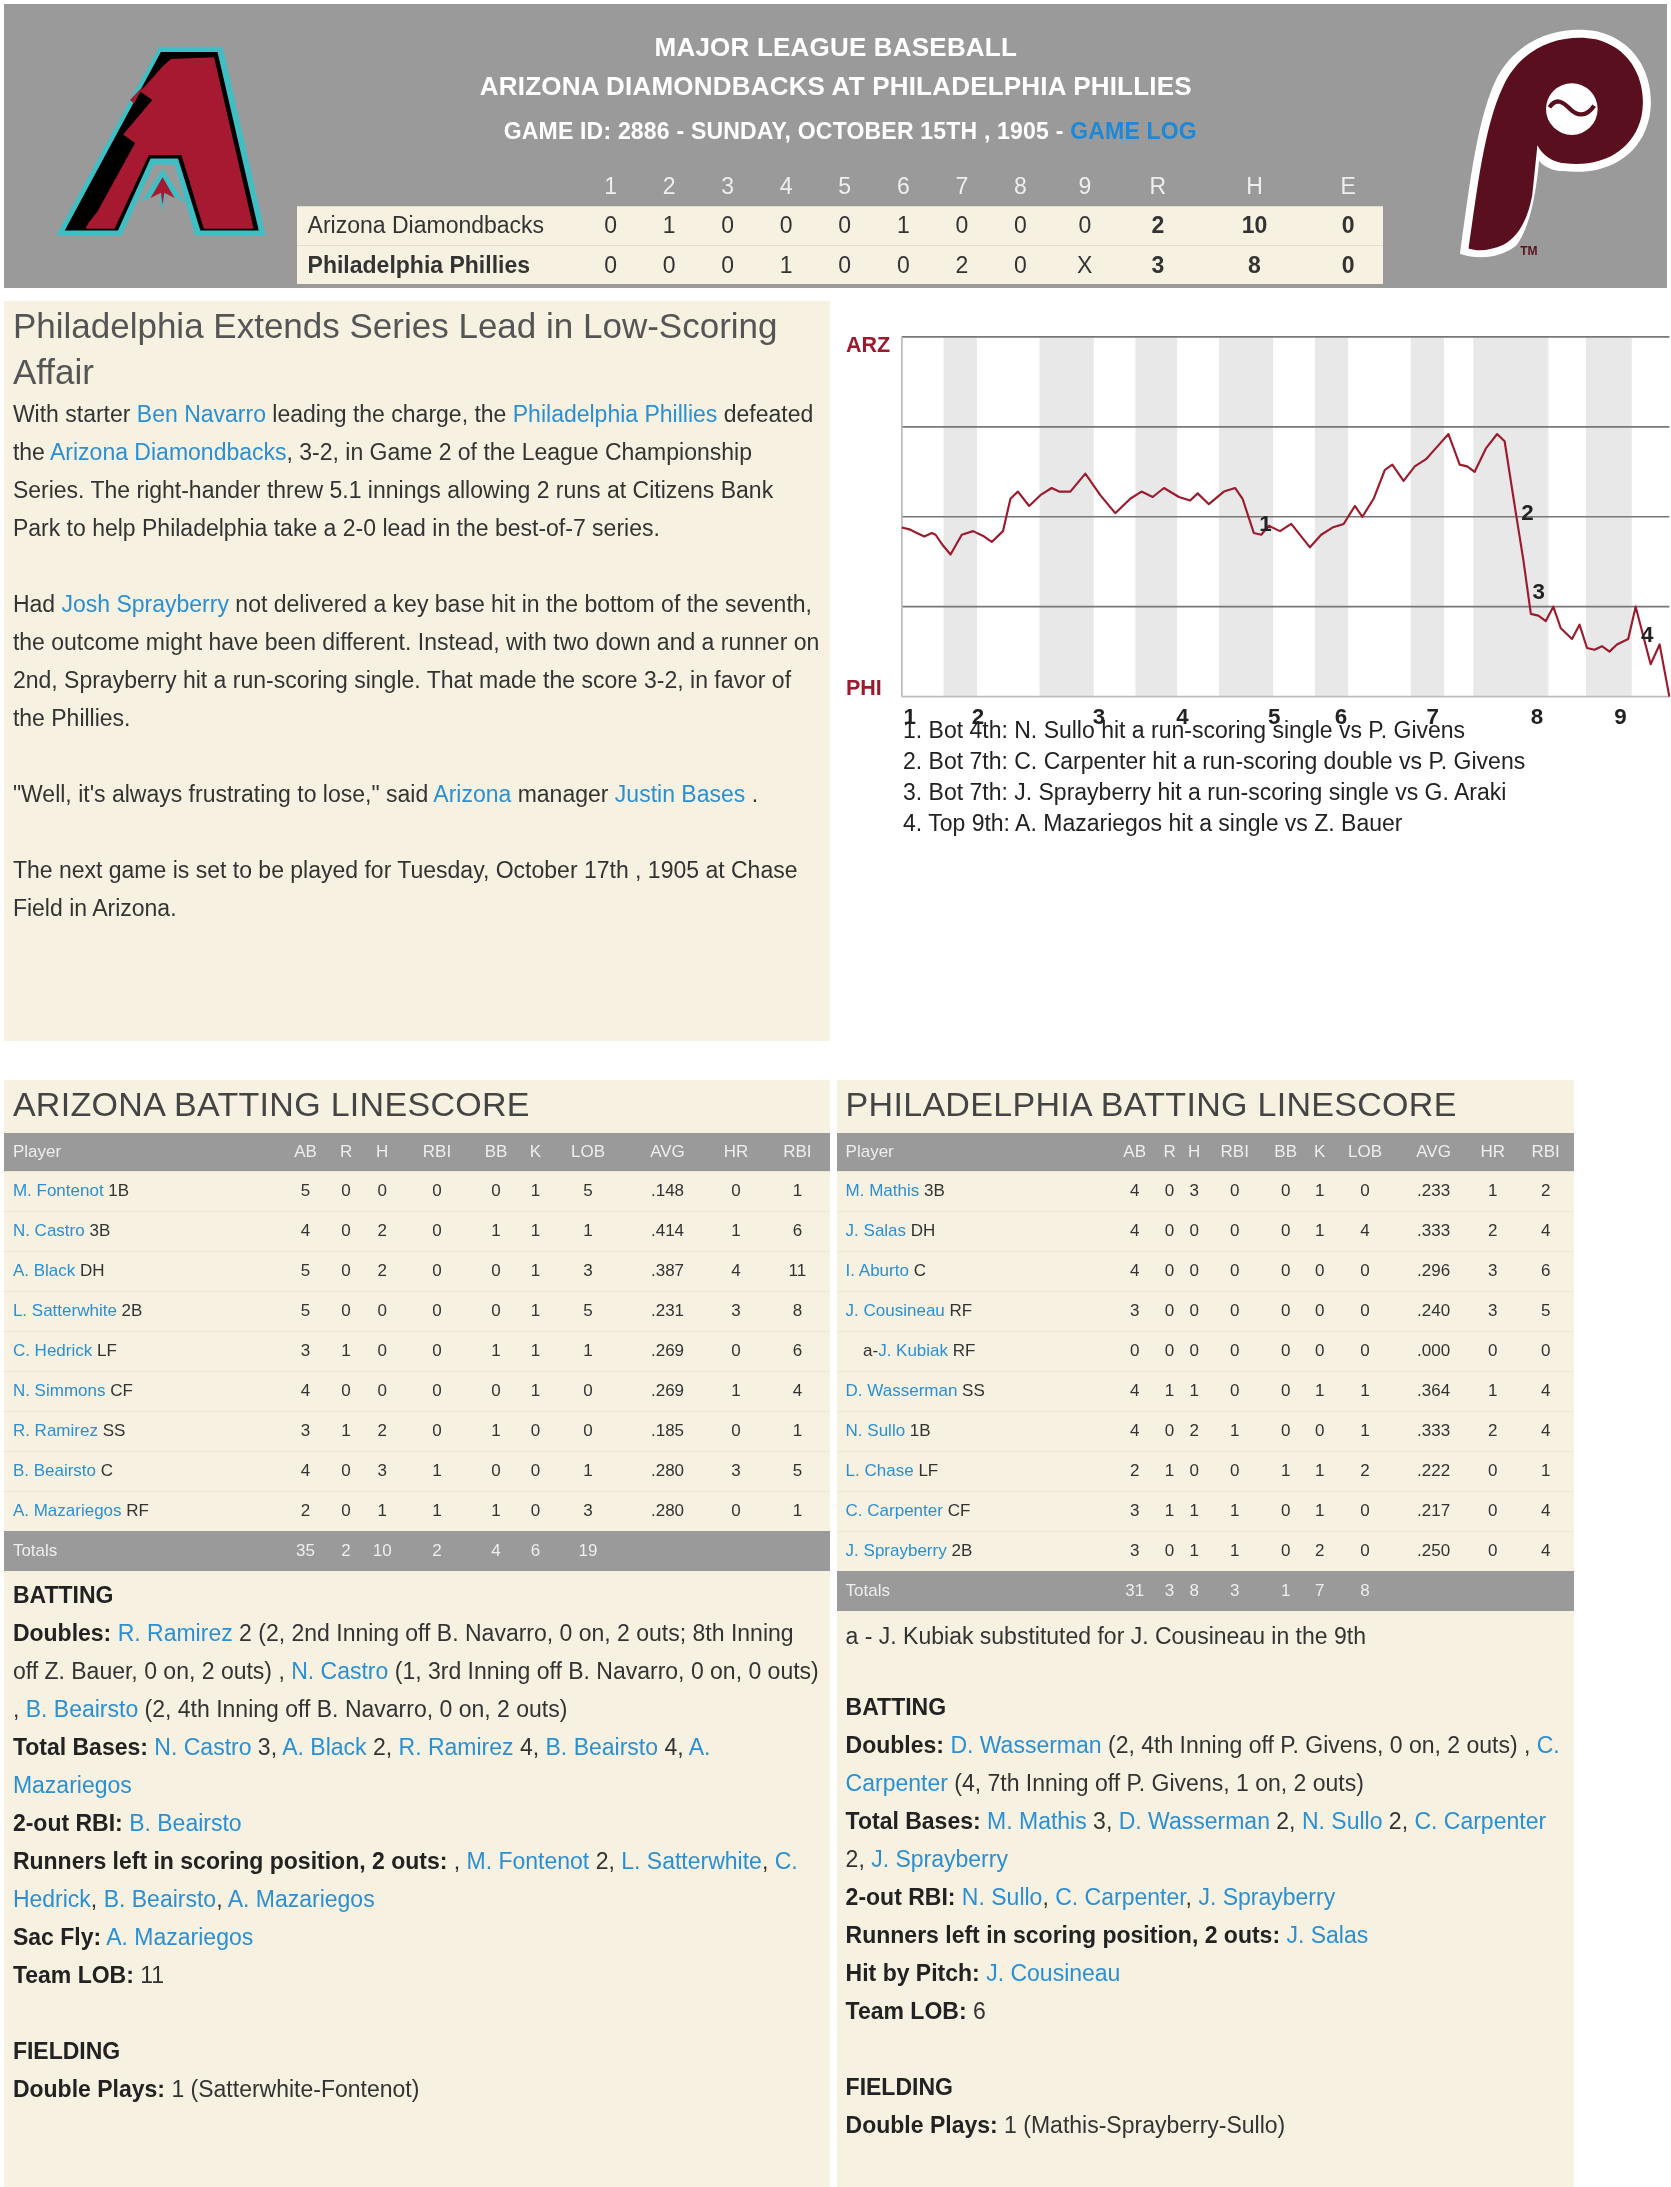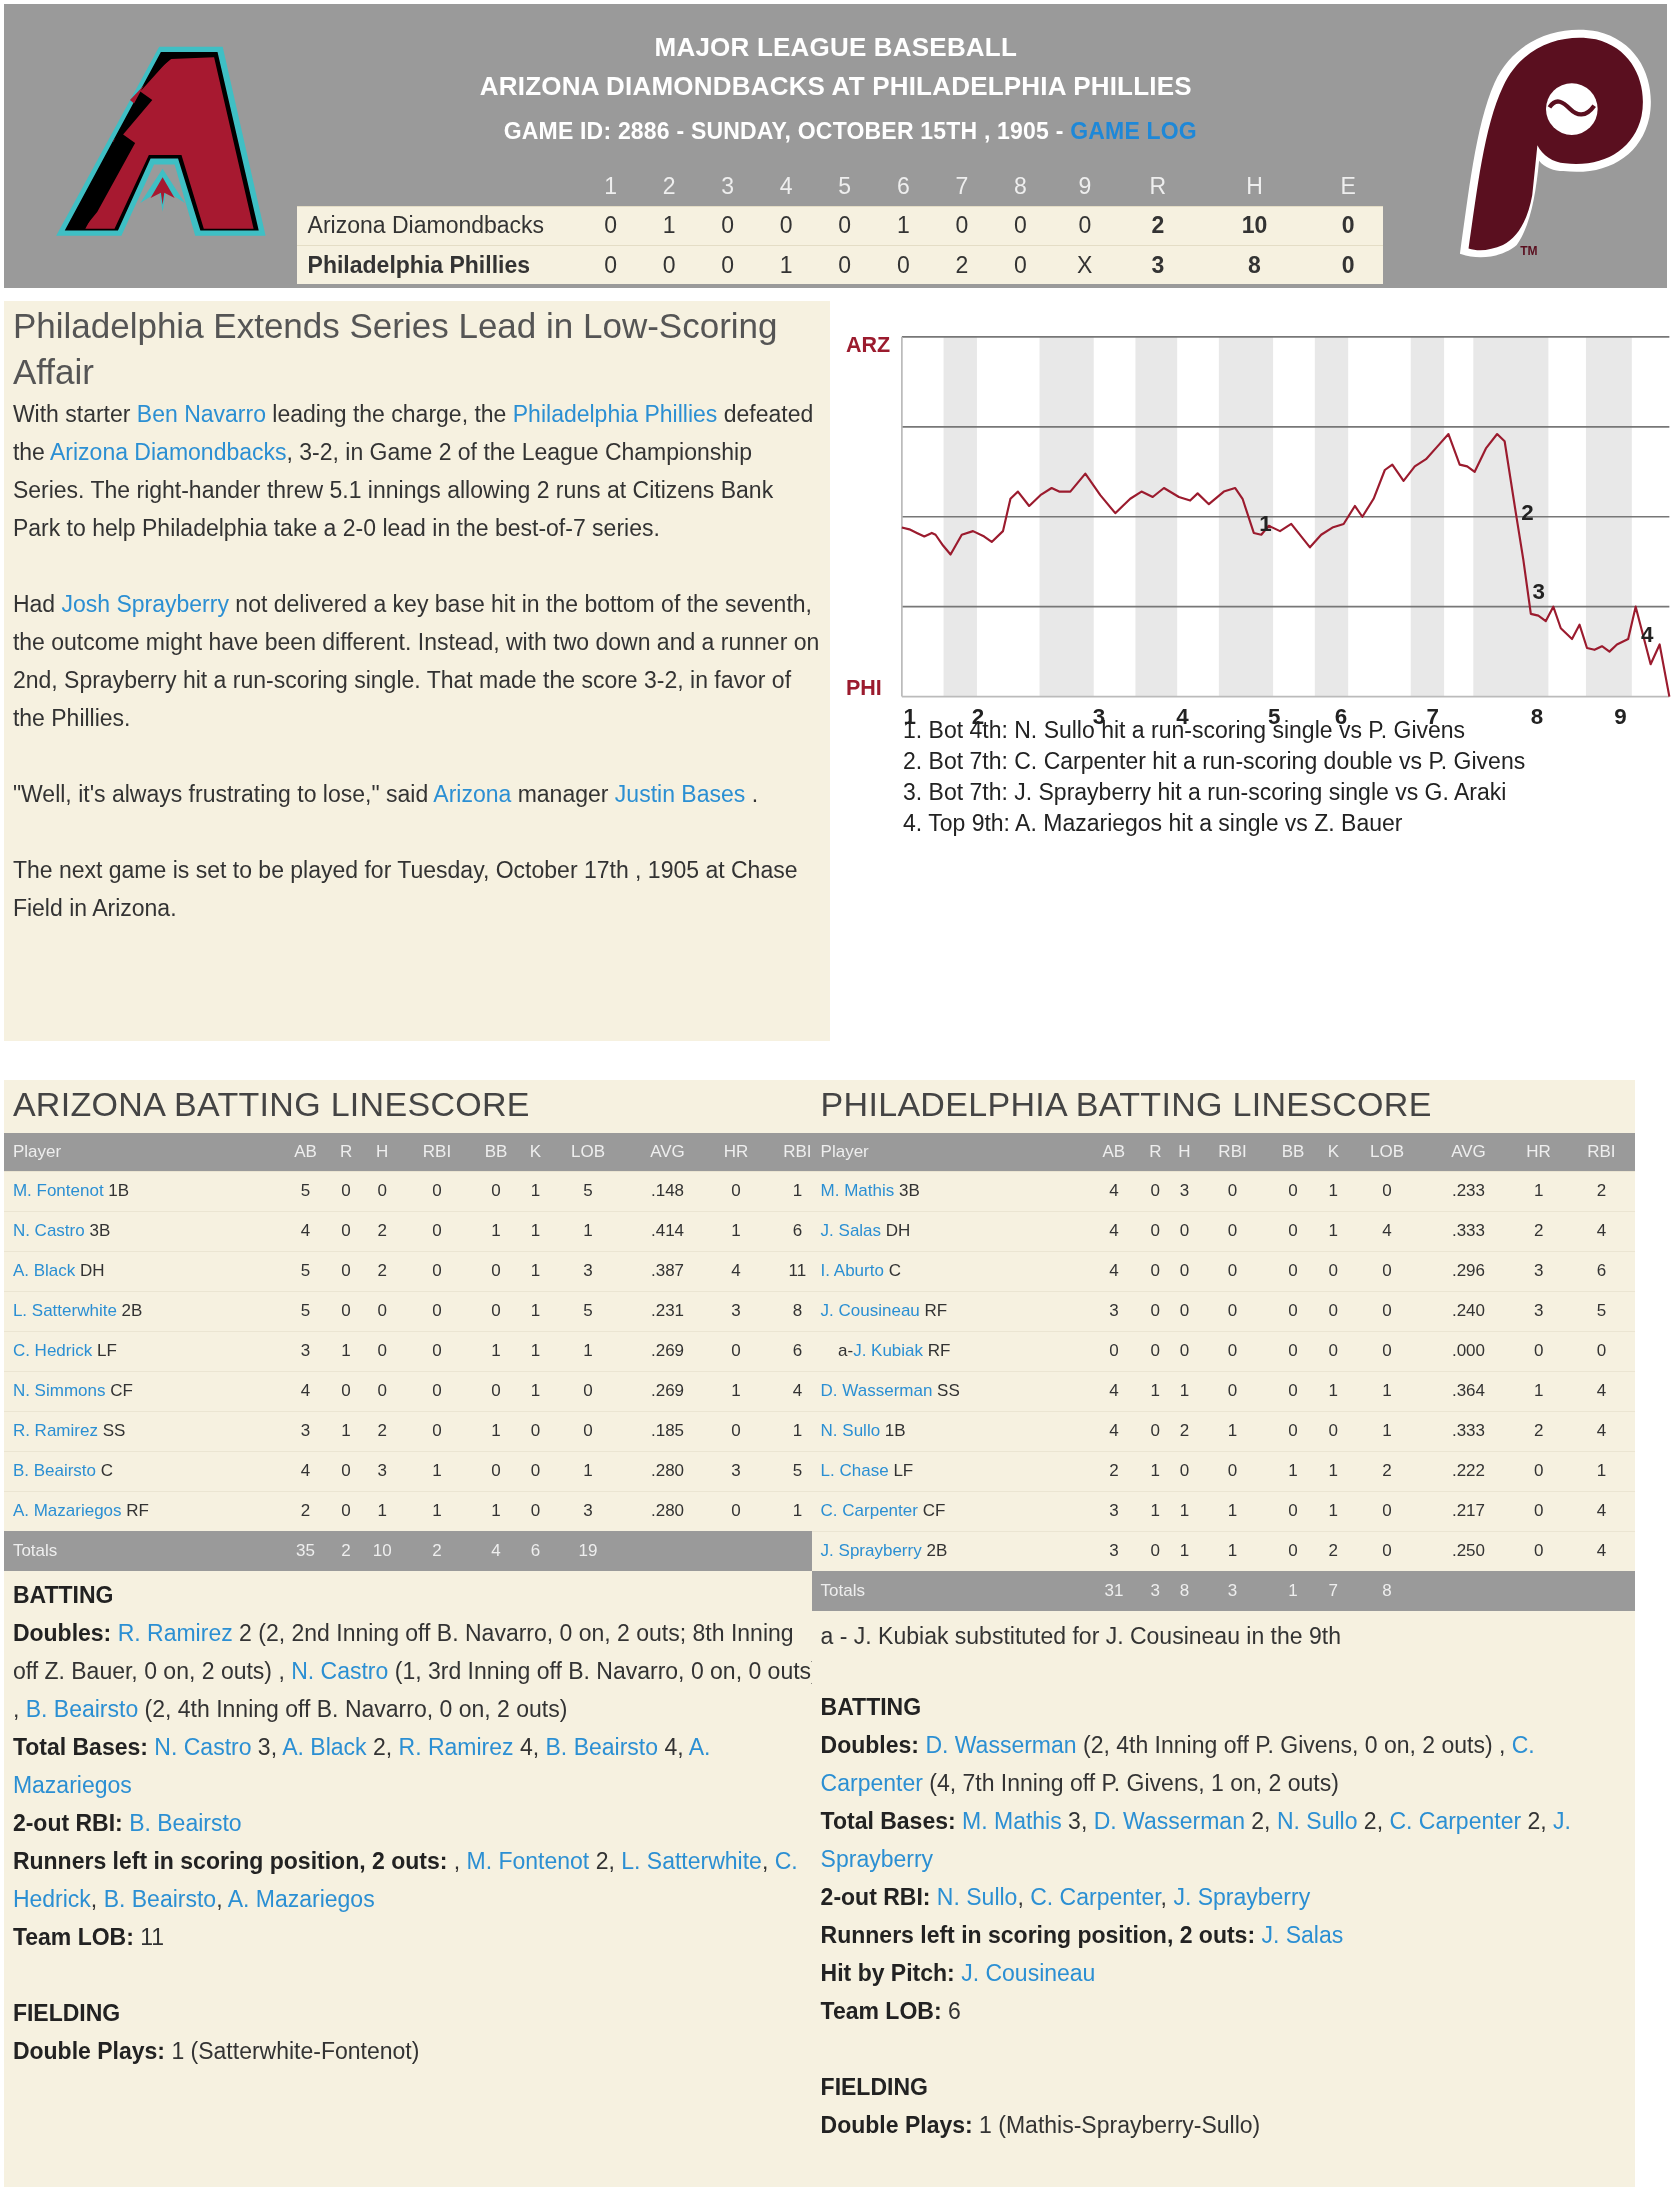--- a/index.html
+++ b/index.html
@@ -35,21 +35,21 @@
   #chart-wrap { position: absolute; left: 839px; top: 318px; width: 833px; height: 551px; background: #ffffff; }
   #wp-chart { position: absolute; left: 0; top: 0; width: 833px; height: 413px; }
   .wp-team-label { font-family: "Liberation Sans", sans-serif; font-weight: bold; font-size: 25px; fill: #9b1b2e; }
   .wp-tick { font-family: "Liberation Sans", sans-serif; font-weight: bold; font-size: 26px; fill: #222; }
   .wp-ann { font-family: "Liberation Sans", sans-serif; font-weight: bold; font-size: 26px; fill: #222; }
   #wp-notes { position: absolute; left: 64px; top: 397px; font-size: 23px; line-height: 31px; color: #222; list-style: none; }
 
   
   .bat-panel { position: absolute; top: 1080px; height: 1108px; background: #f6f1e0; }
   #bat-arz { left: 4.3px; width: 826px; }
-  #bat-phi { left: 812px; width: 823px; }
+  #bat-phi { left: 837px; width: 737px; }
   .bat-title { font-size: 34px; font-weight: normal; color: #444; padding: 5.2px 8.6px 0; height: 53px; letter-spacing: 0.3px; }
   .bat-table { width: 100%; border-collapse: collapse; font-size: 17px; }
   .bat-table th { background: #9a9a9a; color: #eeeeee; font-weight: normal; height: 38px; text-align: center; }
   .bat-table th.pcol { text-align: left; padding-left: 8.6px; }
   .bat-table td { height: 40px; text-align: center; color: #333; border-top: 0.9px solid #ebe5d2; }
   .bat-table td.pcol { text-align: left; padding-left: 8.6px; white-space: nowrap; }
   .bat-table td.pcol.sub { padding-left: 26px; }
   .bat-table tr.totals td { background: #9a9a9a; color: #eeeeee; border-top: none; }
   .col-player { width: 275px; }
   .bat-footnote { font-size: 23px; padding: 12px 8.6px 0; color: #333; }
@@ -342,20 +342,21 @@
           <td></td>
         </tr>
       </tbody>
   </table>
   <div class="notes" style="margin-top:5.2px;">
     <div class="sec-head">BATTING</div>
     <div><span class="lbl">Doubles:</span> <a class="link" href="#">R. Ramirez</a><span> 2 (2, 2nd Inning off B. Navarro, 0 on, 2 outs; 8th Inning off Z. Bauer, 0 on, 2 outs) , </span><a class="link" href="#">N. Castro</a><span> (1, 3rd Inning off B. Navarro, 0 on, 0 outs) , </span><a class="link" href="#">B. Beairsto</a><span> (2, 4th Inning off B. Navarro, 0 on, 2 outs)</span></div>
     <div><span class="lbl">Total Bases:</span> <span id="arz-tb"><a class="link" href="#">N. Castro</a><span> 3, </span><a class="link" href="#">A. Black</a><span> 2, </span><a class="link" href="#">R. Ramirez</a><span> 4, </span><a class="link" href="#">B. Beairsto</a><span> 4, </span><a class="link" href="#">A. Mazariegos</a><span></span></span></div>
     <div><span class="lbl">2-out RBI:</span> <a class="link" href="#">B. Beairsto</a></div>
     <div><span class="lbl">Runners left in scoring position, 2 outs:</span><span> , </span><span id="arz-risp"><a class="link" href="#">M. Fontenot</a><span> 2, </span><a class="link" href="#">L. Satterwhite</a><span>, </span><a class="link" href="#">C. Hedrick</a><span>, </span><a class="link" href="#">B. Beairsto</a><span>, </span><a class="link" href="#">A. Mazariegos</a><span></span></span></div>
+    <div><span class="lbl">Sac Fly:</span> <a class="link" href="#">A. Mazariegos</a></div>
     <div><span class="lbl">Team LOB:</span><span> 11</span></div>
     <div class="spacer"></div>
     <div class="sec-head">FIELDING</div>
     <div><span class="lbl">Double Plays:</span><span> 1 (Satterwhite-Fontenot)</span></div>
   </div>
 </div>
 
 <div id="bat-phi" class="bat-panel">
   <div class="bat-title">PHILADELPHIA BATTING LINESCORE</div>
   <table class="bat-table" id="phi-table">

